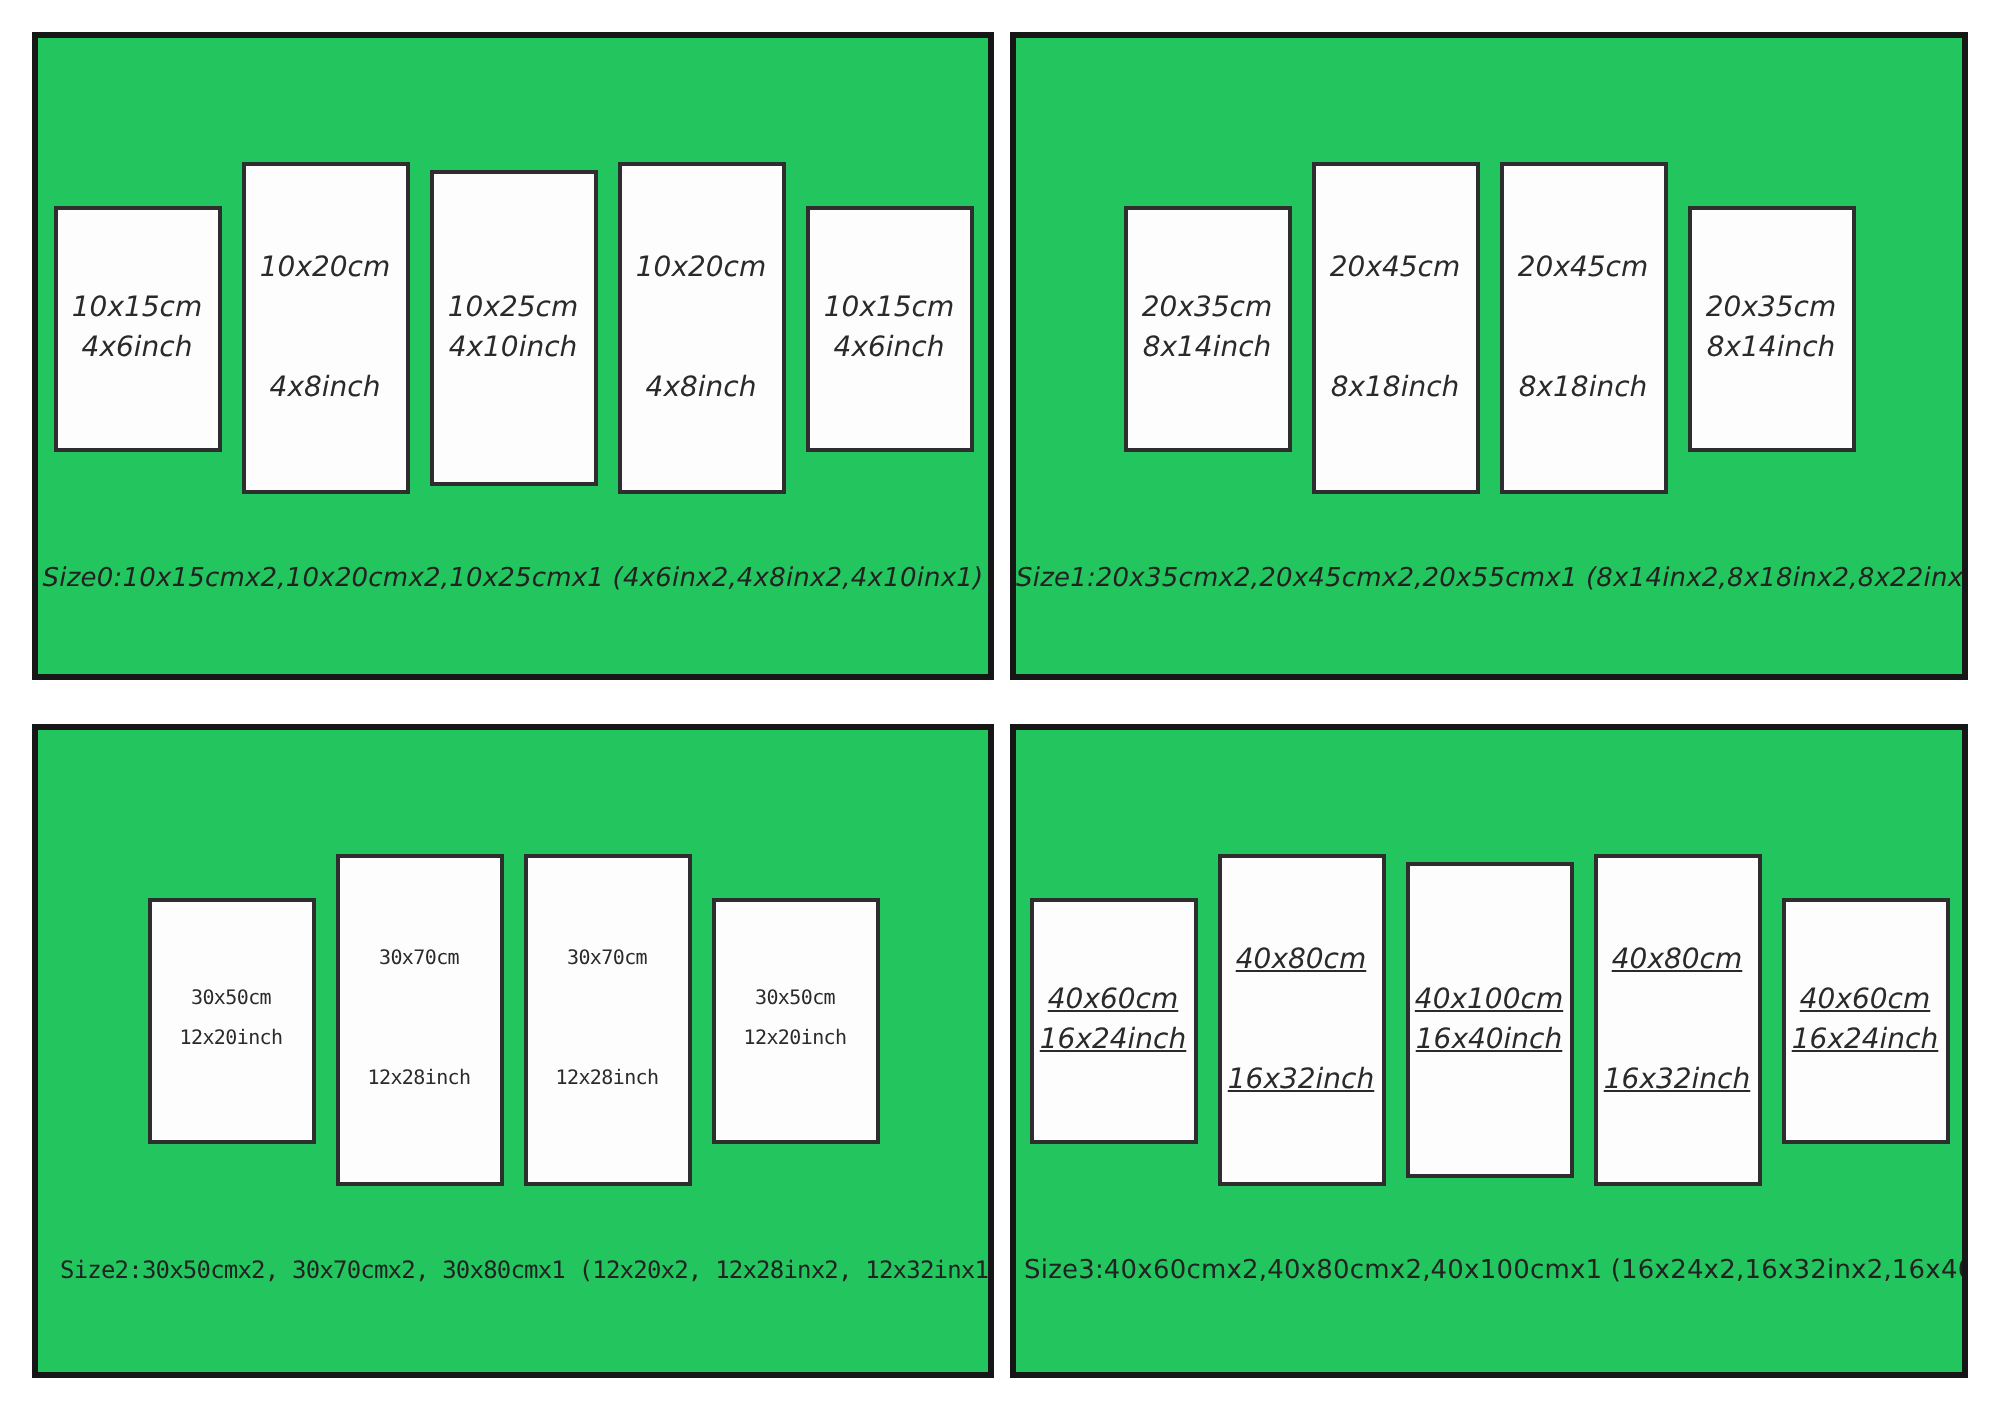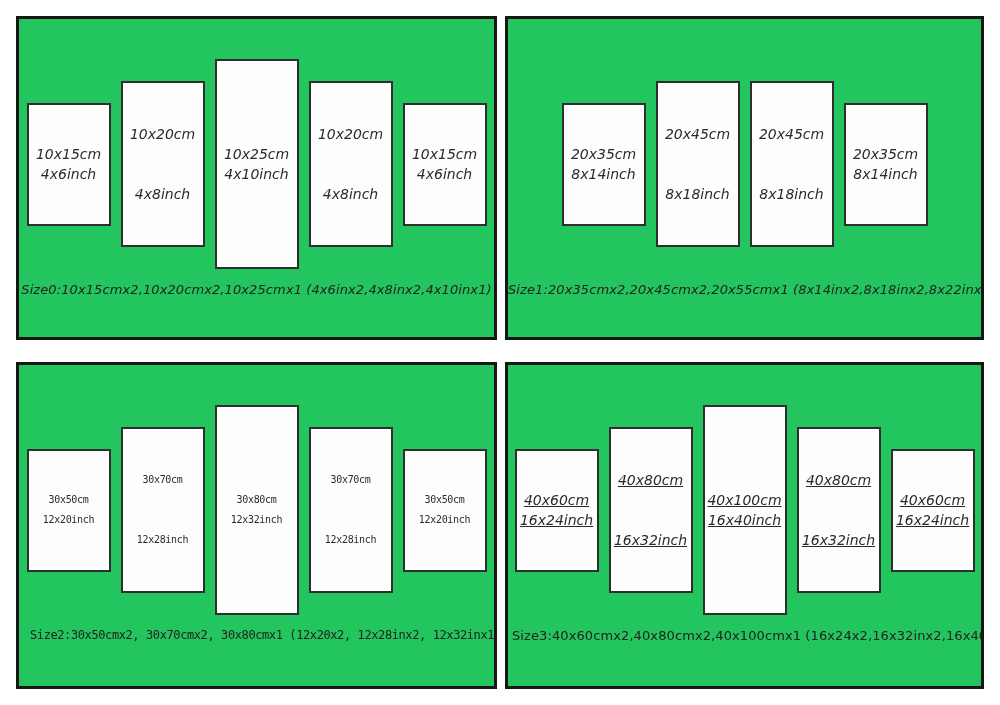--- a/index.html
+++ b/index.html
@@ -42,21 +42,21 @@
     width: 84px;
     border: 2px solid #2e2e2e;
     background: #fdfdfd;
     display: flex;
     flex-direction: column;
     align-items: center;
     justify-content: center;
   }
   .p-s { height: 123px; }
   .p-m { height: 166px; gap: 40px; }
-  .p-t { height: 210px; }
+  .p-t { height: 158px; }
   .line {
     font-size: 14px;
     line-height: 20px;
     white-space: nowrap;
     color: #2a2a2a;
   }
   .caption {
     margin-top: 13px;
     text-align: center;
     white-space: nowrap;
@@ -143,24 +143,20 @@
   <div class="quad q-size2">
     <div class="panels">
       <div class="panel p-s">
         <div class="line">30x50cm</div>
         <div class="line">12x20inch</div>
       </div>
       <div class="panel p-m">
         <div class="line">30x70cm</div>
         <div class="line">12x28inch</div>
       </div>
-      <div class="panel p-t">
-        <div class="line">30x80cm</div>
-        <div class="line">12x32inch</div>
-      </div>
       <div class="panel p-m">
         <div class="line">30x70cm</div>
         <div class="line">12x28inch</div>
       </div>
       <div class="panel p-s">
         <div class="line">30x50cm</div>
         <div class="line">12x20inch</div>
       </div>
     </div>
     <div class="caption">Size2:30x50cmx2, 30x70cmx2, 30x80cmx1  (12x20x2, 12x28inx2, 12x32inx1)</div>

